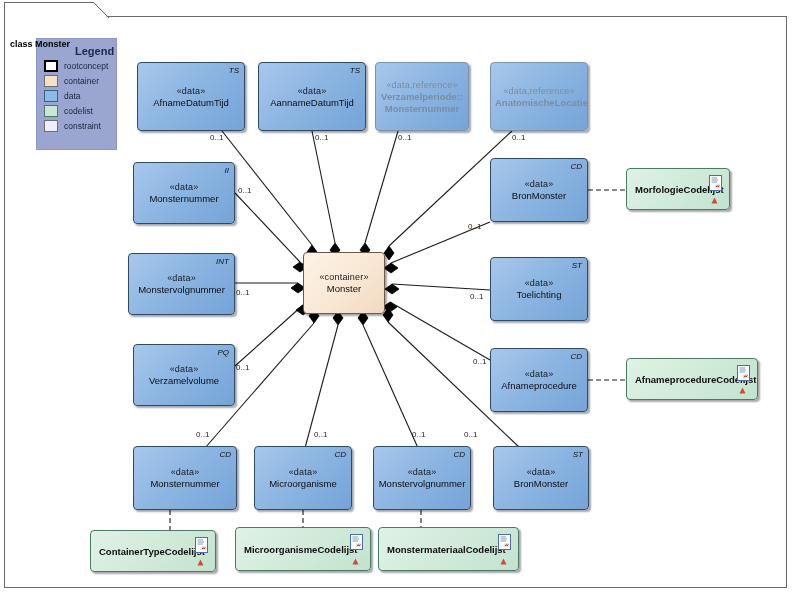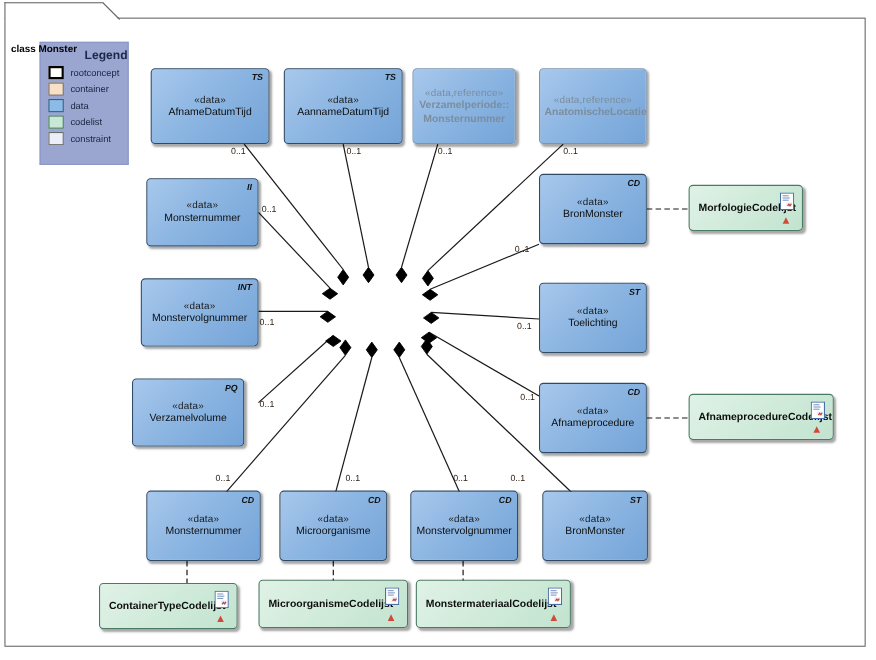--- a/index.html
+++ b/index.html
@@ -95,21 +95,21 @@
     line-height: 12px;
     font-weight: normal;
     color: #0d0d0d;
   }
   .node .tag {
     position: absolute;
     right: 5px;
     top: 3px;
     font-size: 8px;
     font-style: italic;
-    font-weight: bold;
+    font-weight: normal;
     color: #111111;
   }
   .node .body {
     position: absolute;
     left: 0;
     right: 0;
     top: 50%;
     transform: translateY(-50%);
     padding: 0 4px;
     box-sizing: border-box;
@@ -173,25 +173,26 @@
     left: 36px;
     top: 38px;
     width: 81px;
     height: 112px;
     background: #9aa6cf;
     border: 1px solid #8b97c4;
     z-index: 4;
     box-sizing: border-box;
   }
   #legend-title {
-    text-align: right;
+    text-align: left;
     font-size: 11px;
     font-weight: bold;
     color: #20294d;
     margin-top: 6px;
+    padding-left: 38px;
   }
   .legend-row {
     display: flex;
     align-items: center;
     margin: 3px 0 0 7px;
   }
   .legend-swatch {
     width: 14px;
     height: 12px;
     box-sizing: border-box;
@@ -359,28 +360,34 @@
   </div>
 
   <div class="node n-data" style="left:128px; top:253px; width:107px; height:62px;">
     <span class="tag">INT</span>
     <span class="body">
       <span class="stereo">«data»</span>
       <span class="nname">Monstervolgnummer</span>
     </span>
   </div>
 
-  <div class="node n-data" style="left:120px; top:344px; width:102px; height:62px;">
+  <div class="node n-data" style="left:133px; top:344px; width:102px; height:62px;">
     <span class="tag">PQ</span>
     <span class="body">
       <span class="stereo">«data»</span>
       <span class="nname">Verzamelvolume</span>
     </span>
   </div>
 
+  <div class="node n-container" style="left:303px; top:252px; width:82px; height:62px;">
+    <span class="body">
+      <span class="stereo">«container»</span>
+      <span class="nname">Monster</span>
+    </span>
+  </div>
 
   <div class="node n-data" style="left:490px; top:158px; width:98px; height:64px;">
     <span class="tag">CD</span>
     <span class="body">
       <span class="stereo">«data»</span>
       <span class="nname">BronMonster</span>
     </span>
   </div>
 
   <div class="node n-data" style="left:490px; top:257px; width:98px; height:64px;">

